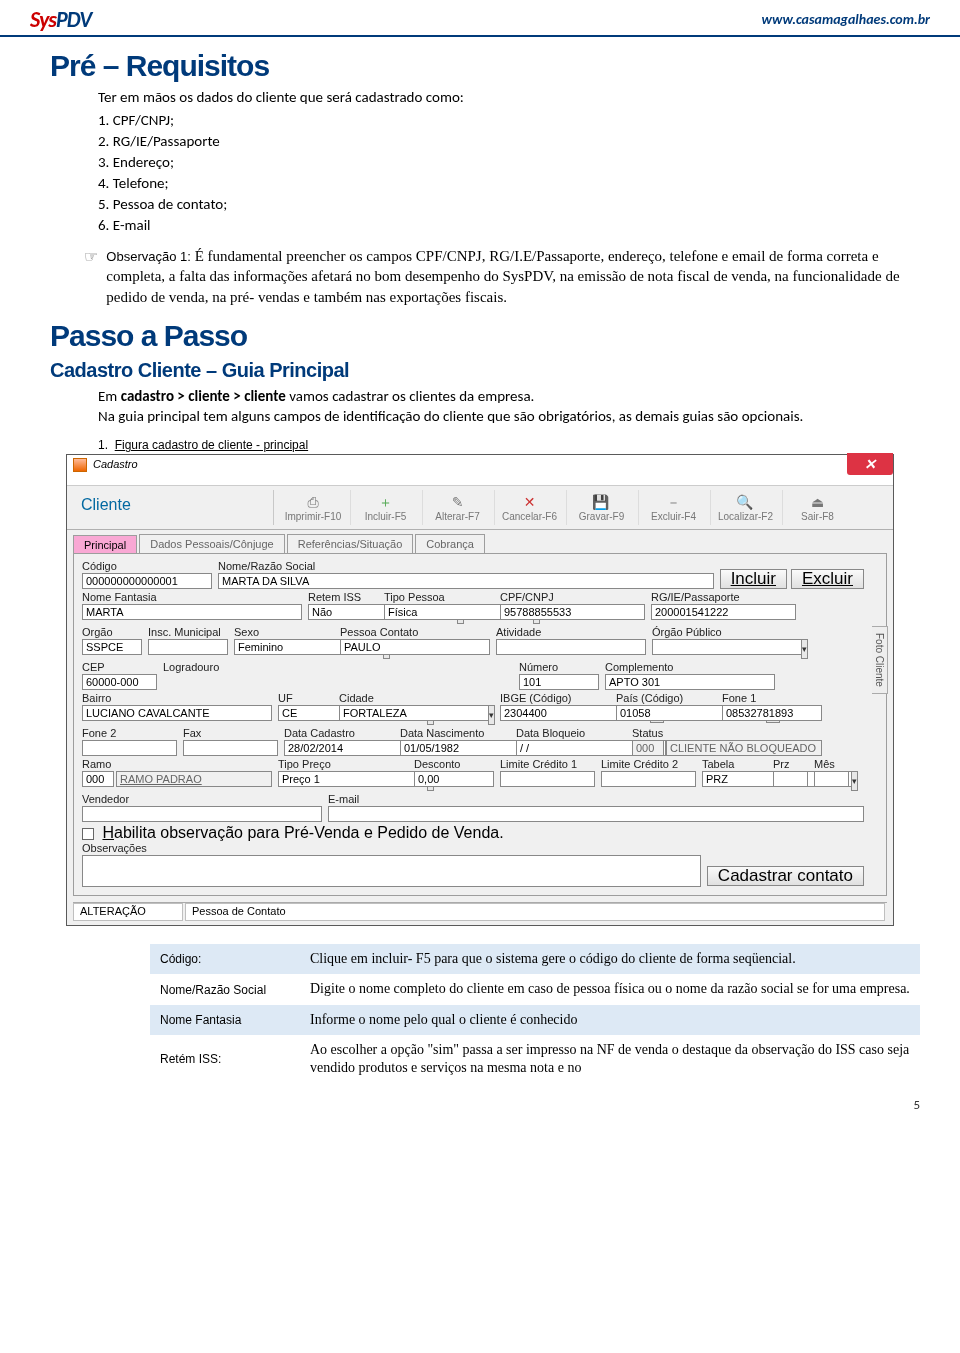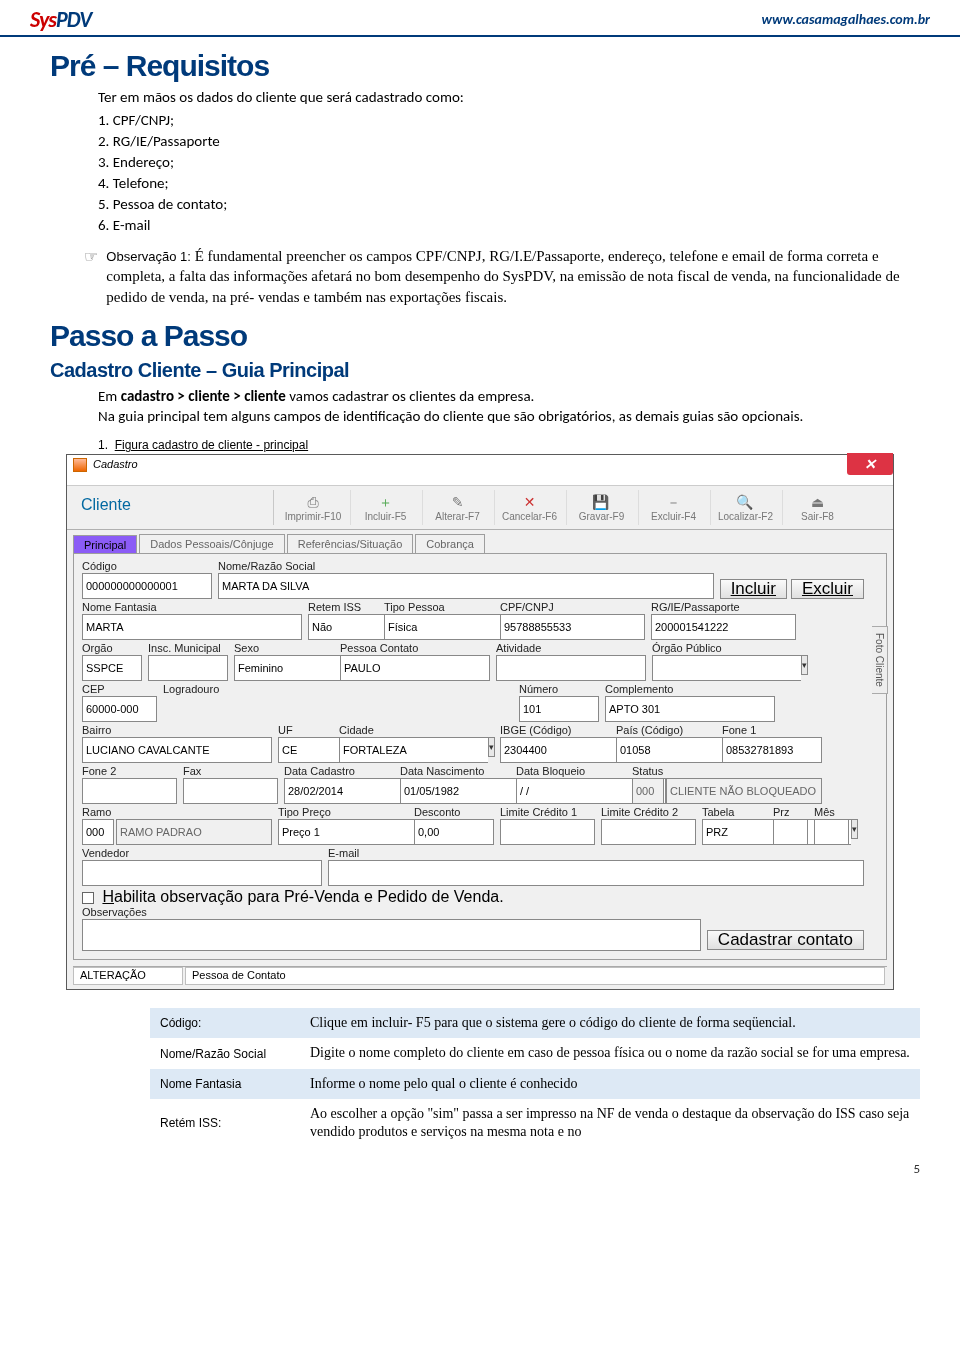--- a/index.html
+++ b/index.html
@@ -168,38 +168,38 @@
   .tab {
     padding: 3px 10px 3px 10px;
     border: 1px solid #9d9d9d;
     border-bottom: none;
     background: #f0f0f0;
     color: #666;
     margin-right: 2px;
     font-size: 11px;
   }
   .tab.active {
-    background: #8b5cf6;
+    background: #f9a8d4;
     color: #000;
     position: relative;
     top: 1px;
     border-color: #9d9d9d;
   }
   .form-panel {
     border: 1px solid #9d9d9d;
     margin: 0 6px 6px 6px;
     padding: 6px 8px 6px 8px;
     background: #f0f0f0;
     position: relative;
   }
   .frow { display:flex; gap:6px; margin-bottom: 2px; flex-wrap: nowrap; }
   .fgrp { display:flex; flex-direction:column; }
   .flbl { font-size: 11px; color:#222; margin-bottom:1px; white-space:nowrap; }
   .fin {
-    height: 26px;
+    height: 16px;
     border: 1px solid #888;
     background: #fff;
     padding: 1px 3px;
     font-size: 11px;
     font-family: Tahoma, Arial, sans-serif;
     color:#000;
   }
   .fin.dis { background:#f0f0f0; color:#666; }
   .sel {
     height: 20px;
@@ -533,21 +533,21 @@
               <input class="fin dis" style="flex: 1 1 0%;" value="CLIENTE NÃO BLOQUEADO">
             </div>
           </div>
       </div>
 
       <div class="frow">
         <div class="fgrp" style="width:190px">
             <span class="flbl">Ramo</span>
             <div style="display:flex;gap:2px">
               <input class="fin" style="width: 32px;" value="000">
-              <input class="fin dis" style="flex: 1 1 0%;" value="RAMO PADRAO">
+              <input class="fin dis" style="flex: 1 1 0%; text-decoration: underline;" value="RAMO PADRAO">
             </div>
           </div>
         <div class="fgrp" style="width:130px">
             <span class="flbl">Tipo Preço</span>
             <div class="sel">
               <input class="fin" value="Preço 1" style="">
               <div class="ar">▾</div>
             </div>
           </div>
         <div class="fgrp" style="width:80px">

